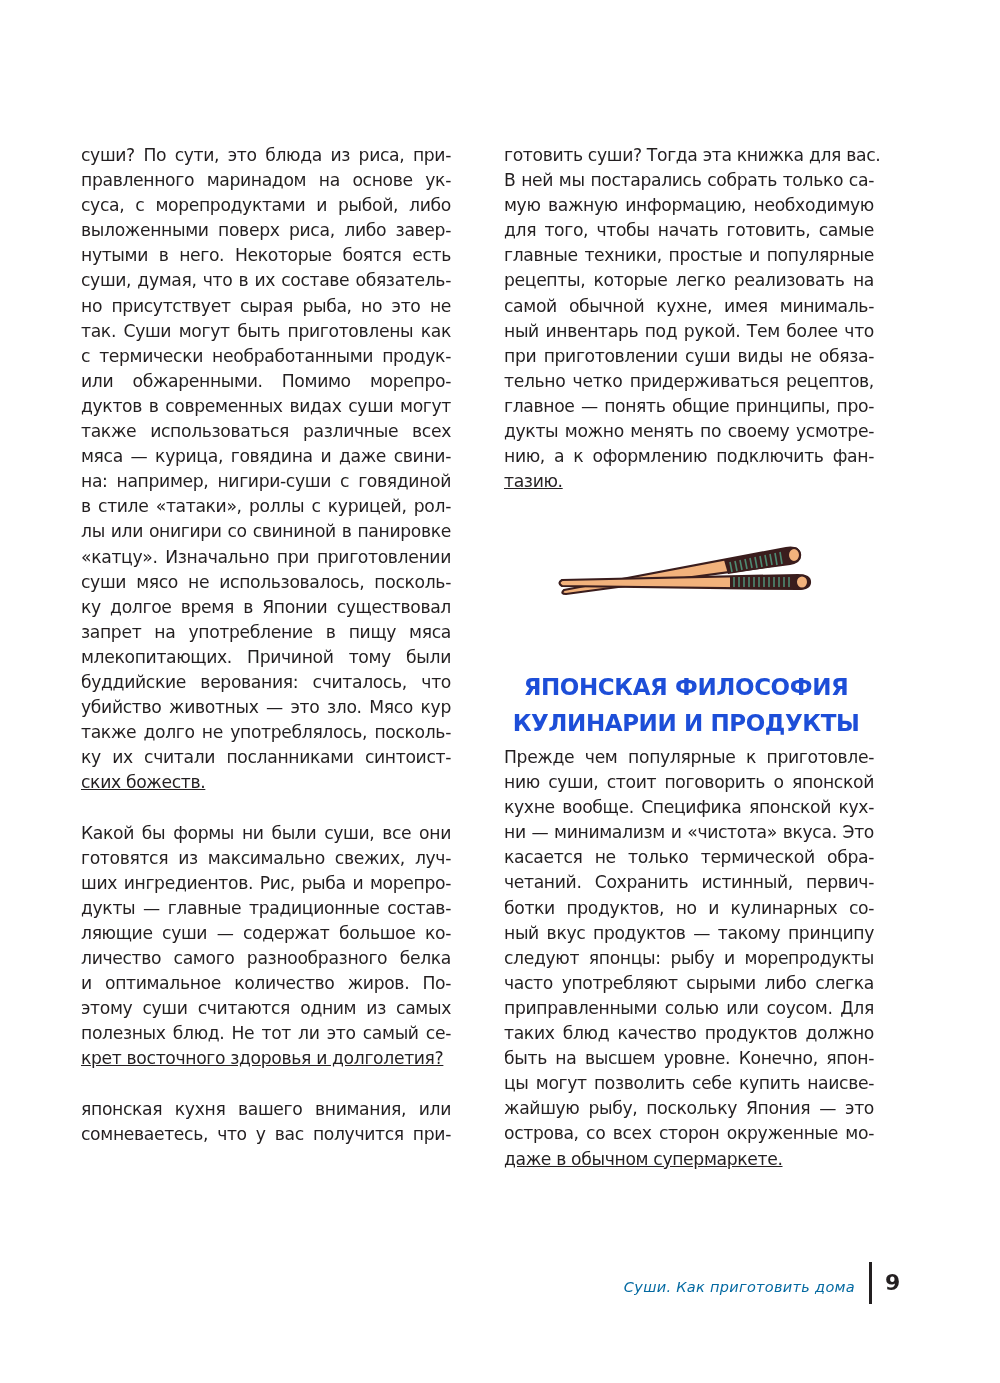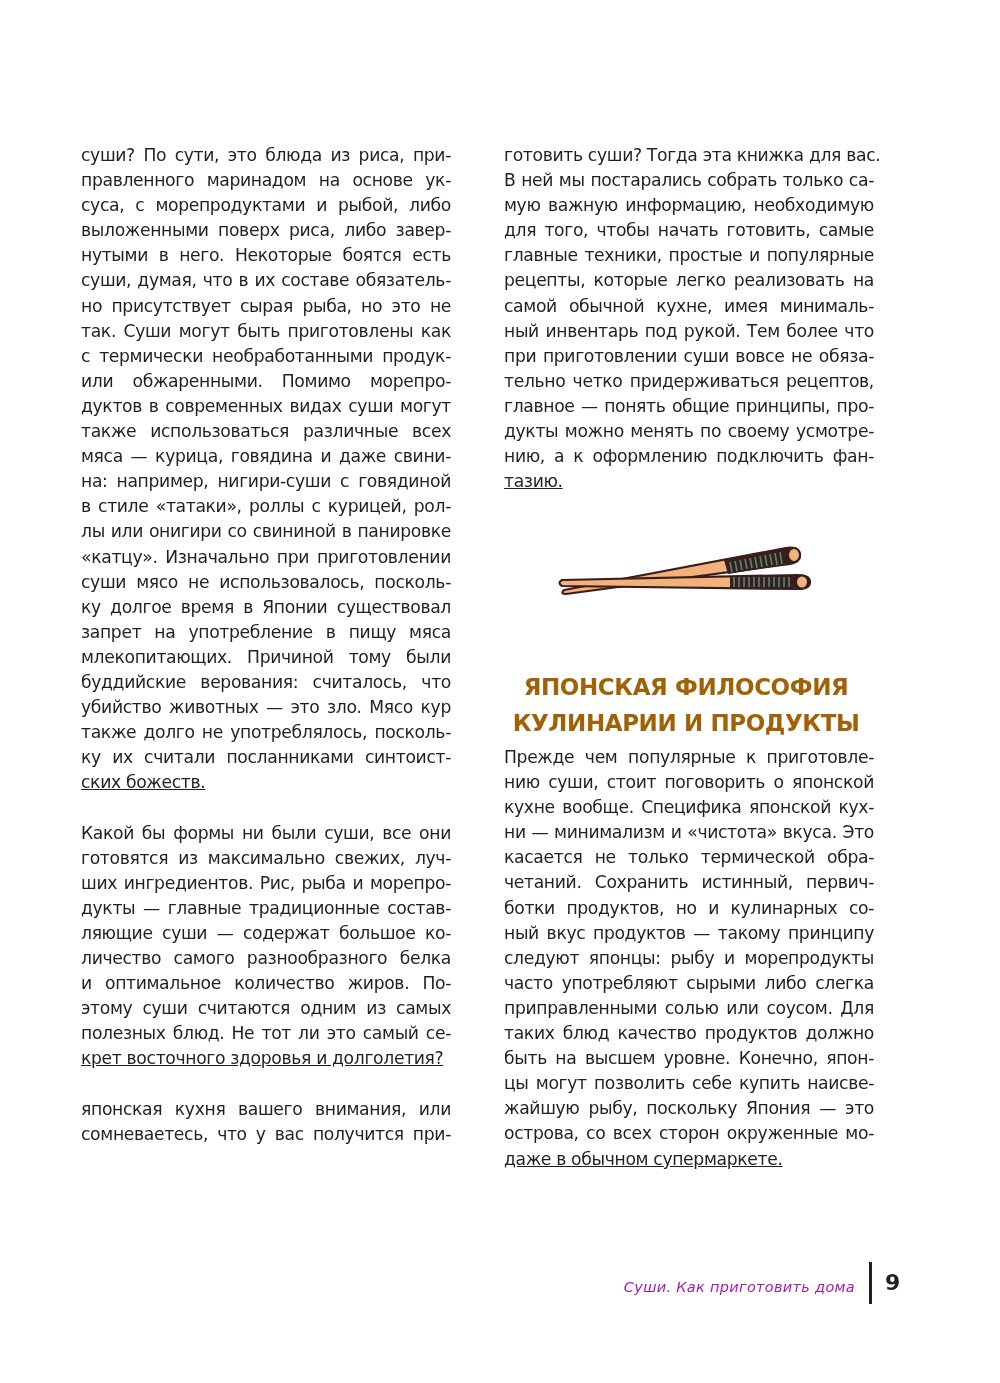--- a/index.html
+++ b/index.html
@@ -13,28 +13,28 @@
       text-align: justify; text-align-last: justify;
     }
     .col p { margin: 0; }
     .col .line { display: block; white-space: nowrap; text-align-last: justify; }
     .col .line.last { text-align-last: left; text-decoration: underline; }
     .left { left: 81px; top: 143px; }
     .right { left: 504px; top: 143px; }
     .gap { height: 25.1px; }
     .heading {
       position: absolute; left: 500px; width: 372px; top: 650px;
-      text-align: center; color: #a16207; font-weight: bold;
+      text-align: center; color: #1d4ed8; font-weight: bold;
       font-family: "DejaVu Sans", sans-serif; font-size: 23px; line-height: 36px; letter-spacing: -0.4px;
     }
     .right2 { left: 504px; top: 745px; }
     .chopsticks { position: absolute; left: 558px; top: 538px; width: 260px; height: 60px; }
     .footer-title {
       position: absolute; right: 145px; top: 1279px;
-      font-family: "DejaVu Sans", sans-serif; font-style: italic; font-size: 14.5px; color: #a21caf; letter-spacing: 0.3px;
+      font-family: "DejaVu Sans", sans-serif; font-style: italic; font-size: 14.5px; color: #0369a1; letter-spacing: 0.3px;
     }
     .footer-divider { position: absolute; left: 869px; top: 1262px; width: 3px; height: 42px; background: #231f20; }
     .page-number {
       position: absolute; left: 885px; top: 1270px;
       font-family: "DejaVu Sans", sans-serif; font-weight: bold; font-size: 22px; color: #231f20;
     }
   </style>
 </head>
 <body>
 
@@ -90,21 +90,21 @@
 <div class="col right">
   <p>
       <span class="line">готовить суши? Тогда эта книжка для вас.</span>
       <span class="line">В ней мы постарались собрать только са-</span>
       <span class="line">мую важную информацию, необходимую</span>
       <span class="line">для того, чтобы начать готовить, самые</span>
       <span class="line">главные техники, простые и популярные</span>
       <span class="line">рецепты, которые легко реализовать на</span>
       <span class="line">самой обычной кухне, имея минималь-</span>
       <span class="line">ный инвентарь под рукой. Тем более что</span>
-      <span class="line">при приготовлении суши вовсе не обяза-</span>
+      <span class="line">при приготовлении суши виды не обяза-</span>
       <span class="line">тельно четко придерживаться рецептов,</span>
       <span class="line">главное — понять общие принципы, про-</span>
       <span class="line">дукты можно менять по своему усмотре-</span>
       <span class="line">нию, а к оформлению подключить фан-</span>
       <span class="line last">тазию.</span>
     </p>
 </div>
 
 <svg class="chopsticks" viewBox="0 0 260 60">
   <g>

